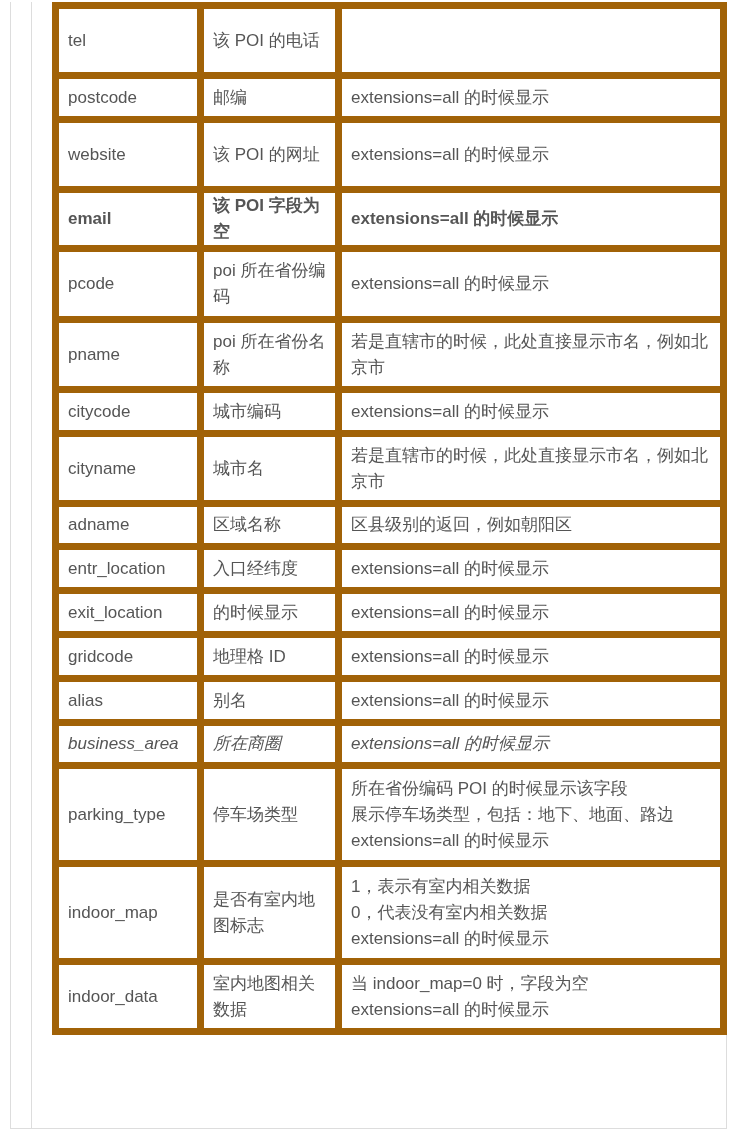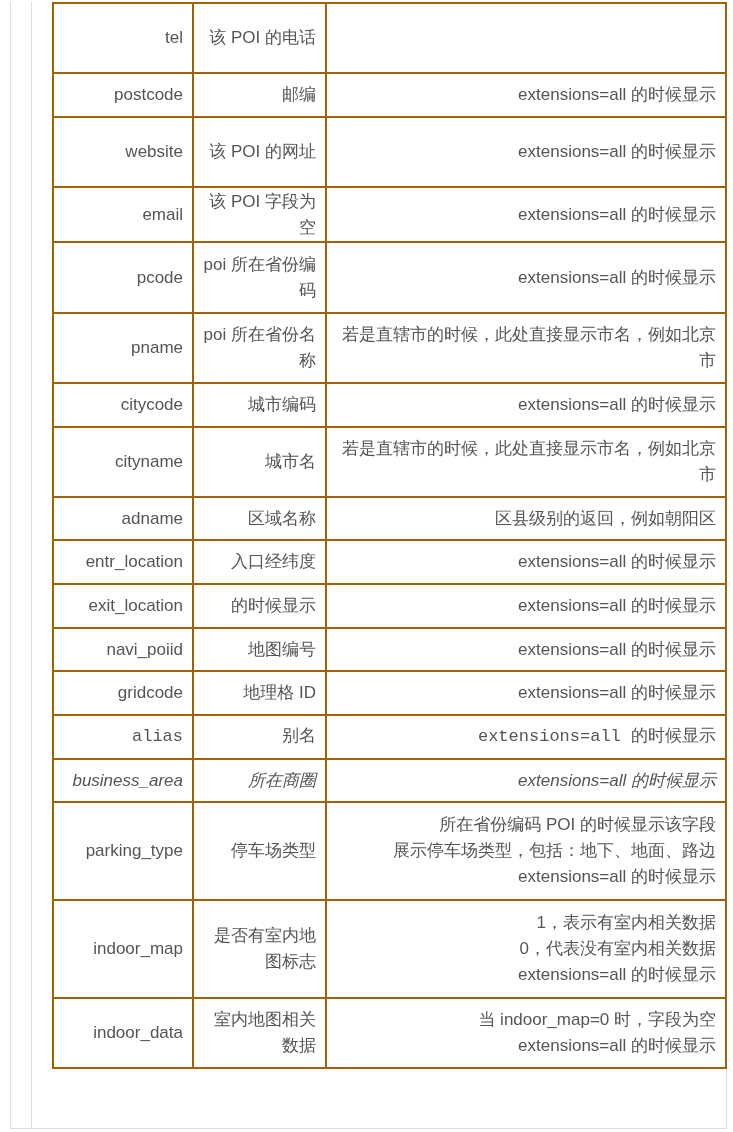--- a/index.html
+++ b/index.html
@@ -2,21 +2,21 @@
 <html><head>
 <meta charset="utf-8">
 <style>
   html, body { margin:0; padding:0; background:#ffffff; }
   body { width:733px; height:1132px; position:relative; overflow:hidden;
          font-family:"Liberation Sans","DejaVu Sans",sans-serif; color:#555555; font-size:17px; }
   .outer { position:absolute; left:10px; top:2px; width:717px; height:1127px;
            border:1px solid #dddddd; border-top:none; box-sizing:border-box; }
   .outer2 { position:absolute; left:31px; top:2px; width:1px; height:1127px; background:#dddddd; }
   table { position:absolute; left:52px; top:2px; width:675px; border-collapse:collapse; table-layout:fixed; }
-  td { border:2px solid #a16207; padding:0 9px; vertical-align:middle; line-height:26px;text-align:right; }
+  td { border:7px solid #a16207; padding:0 9px; vertical-align:middle; line-height:26px; }
   td.c1 { width:120px; }
   td.c2 { width:113px; }
   td.c3 { }
   .line { display:block; }
 </style>
 </head>
 <body>
 
 <div class="outer"></div>
 <div class="outer2"></div>
@@ -35,21 +35,21 @@
           <span class="line"> extensions=all 的时候显示</span>
         </td>
       </tr>
       <tr style="height: 70px;">
         <td class="c1">website</td>
         <td class="c2">该 POI 的网址</td>
         <td class="c3">
           <span class="line"> extensions=all 的时候显示</span>
         </td>
       </tr>
-      <tr style="height: 55px;">
+      <tr style="height: 55px; font-weight: bold;">
         <td class="c1">email</td>
         <td class="c2">该 POI 字段为空</td>
         <td class="c3">
           <span class="line"> extensions=all 的时候显示</span>
         </td>
       </tr>
       <tr style="height: 71px;">
         <td class="c1">pcode</td>
         <td class="c2">poi 所在省份编码</td>
         <td class="c3">
@@ -91,35 +91,28 @@
           <span class="line"> extensions=all 的时候显示</span>
         </td>
       </tr>
       <tr style="height: 44px;">
         <td class="c1">exit_location</td>
         <td class="c2">的时候显示</td>
         <td class="c3">
           <span class="line"> extensions=all 的时候显示</span>
         </td>
       </tr>
-      <tr style="height: 43px;">
-        <td class="c1">navi_poiid</td>
-        <td class="c2">地图编号</td>
-        <td class="c3">
-          <span class="line"> extensions=all 的时候显示</span>
-        </td>
-      </tr>
       <tr style="height: 44px;">
         <td class="c1">gridcode</td>
         <td class="c2">地理格 ID</td>
         <td class="c3">
           <span class="line"> extensions=all 的时候显示</span>
         </td>
       </tr>
-      <tr style="height: 44px; font-family: Liberation Mono, monospace;">
+      <tr style="height: 44px;">
         <td class="c1">alias</td>
         <td class="c2">别名</td>
         <td class="c3">
           <span class="line"> extensions=all 的时候显示</span>
         </td>
       </tr>
       <tr style="height: 43px; font-style: italic;">
         <td class="c1">business_area</td>
         <td class="c2">所在商圈</td>
         <td class="c3">

